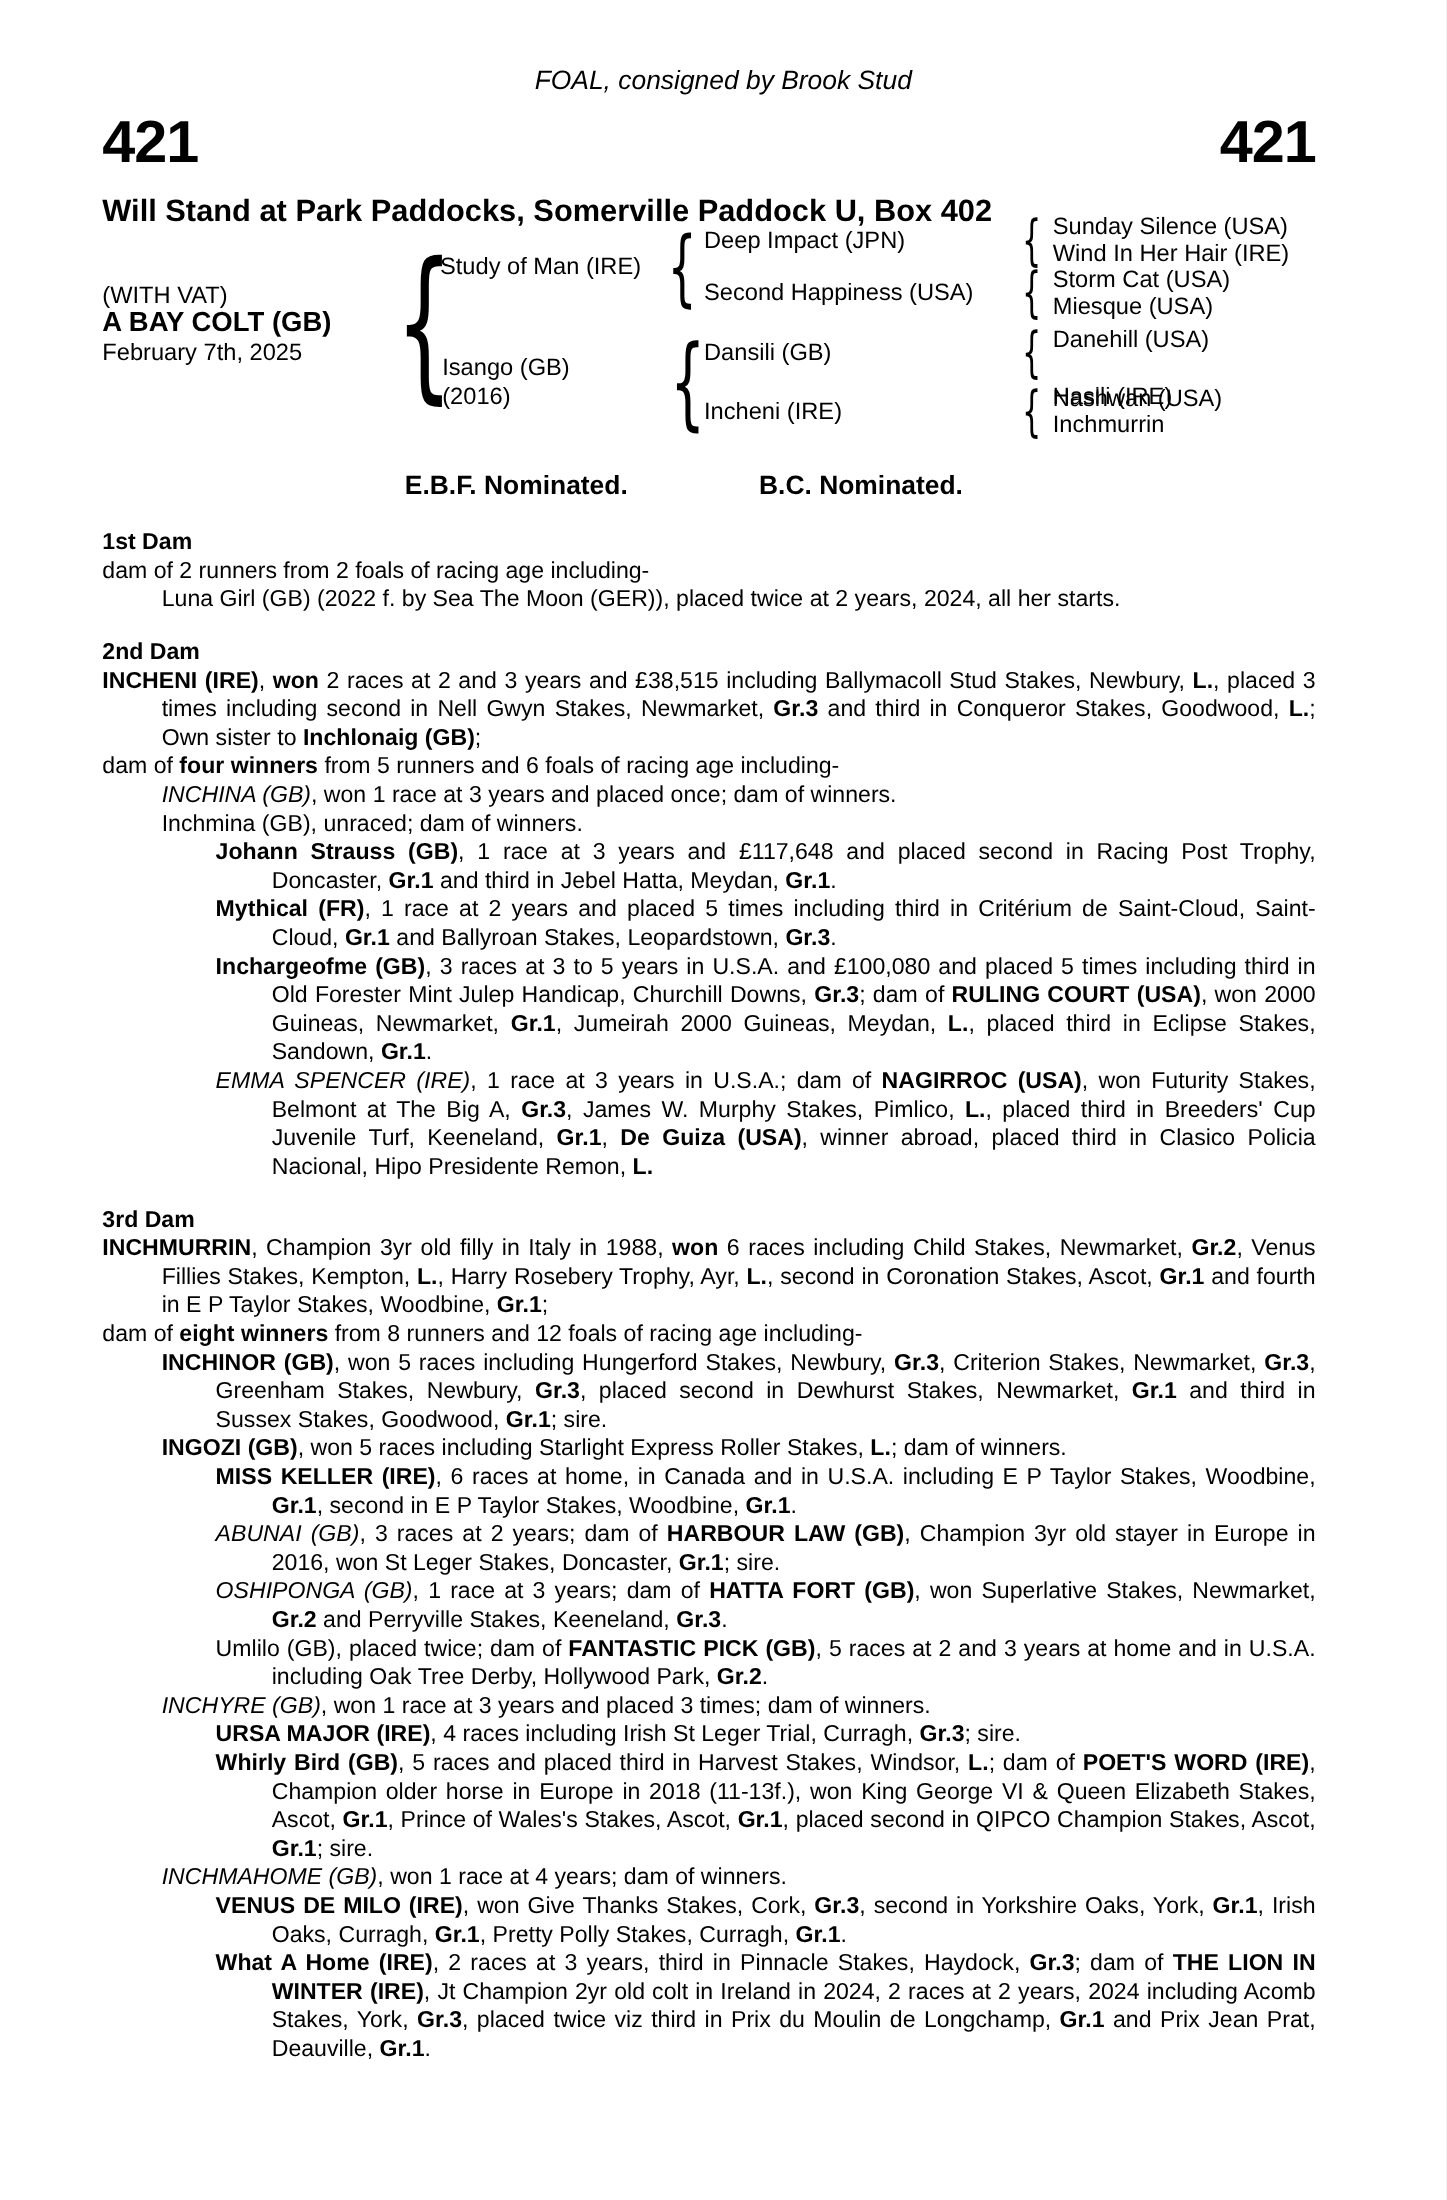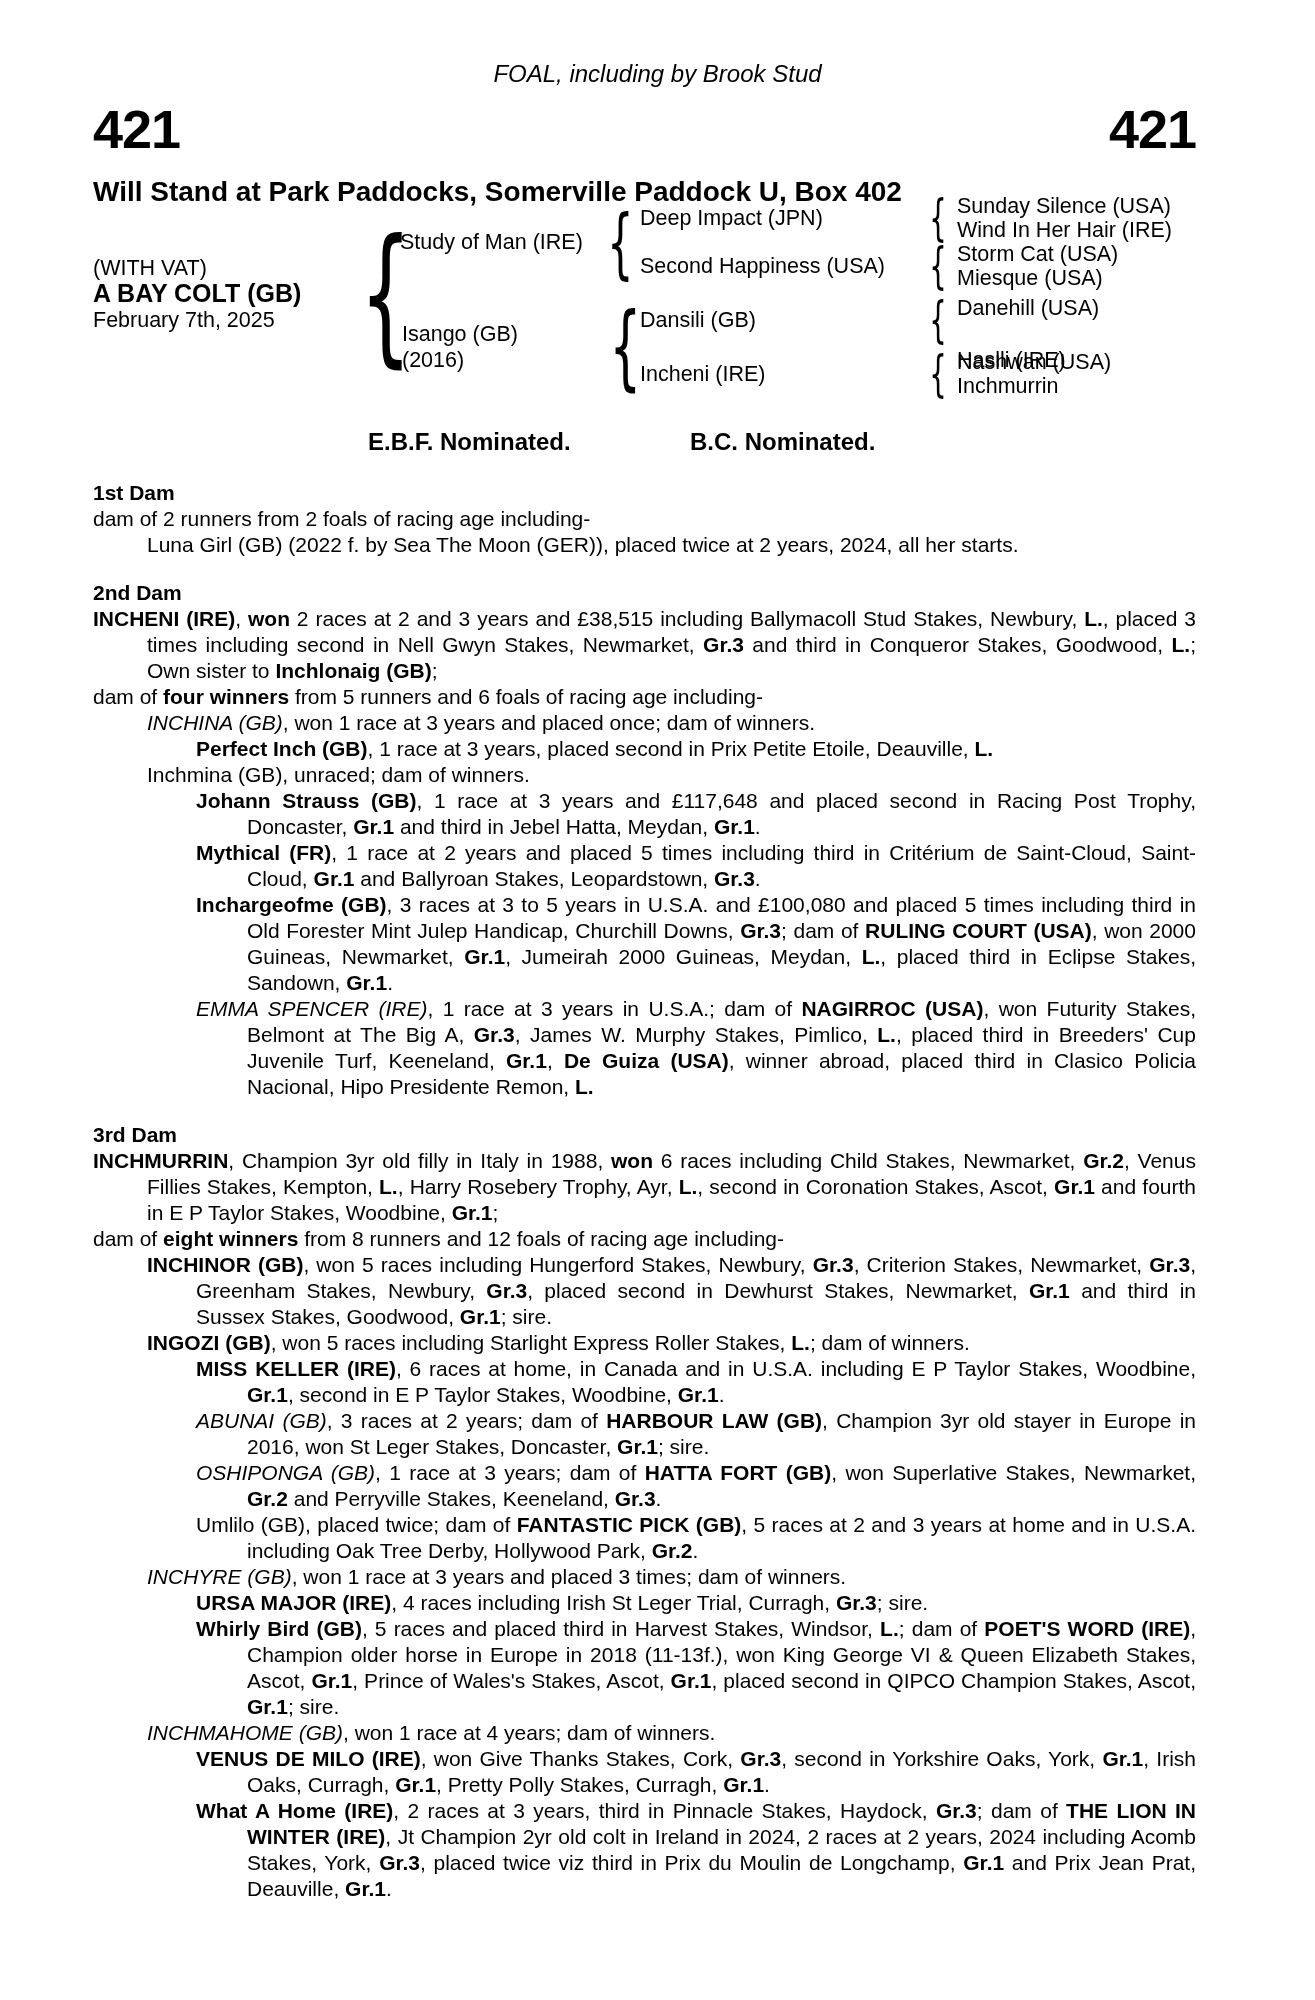--- a/index.html
+++ b/index.html
@@ -36,21 +36,21 @@
   .ind1{padding-left:103px;text-indent:-49px;}
   .ind2{padding-left:154px;text-indent:-51px;}
   .b{font-weight:bold;}
   .i{font-style:italic;}
 </style>
 </head>
 <body>
 
 <div class="page">
 
-  <div class="abs consign">FOAL, including by Brook Stud</div>
+  <div class="abs consign">FOAL, consigned by Brook Stud</div>
   <div class="abs lot lot-left">421</div>
   <div class="abs lot lot-right">421</div>
   <div class="abs standline">Will Stand at Park Paddocks, Somerville Paddock U, Box 402</div>
 
   <div>
 
     <div class="abs ped" style="left:93px;top:255px;">(WITH VAT)</div>
     <div class="abs ped bold" style="left:93px;top:280px;font-size:25px;">A BAY COLT (GB)</div>
     <div class="abs ped" style="left:93px;top:307px;">February 7th, 2025</div>
 
@@ -104,21 +104,20 @@
       <div class="section">
         <div class="dam-heading">1st Dam</div>
         <div class="para ind0"><span>dam of 2 runners from 2 foals of racing age including-</span></div>
         <div class="para ind1"><span>Luna Girl (GB) (2022 f. by Sea The Moon (GER)), placed twice at 2 years, 2024, all her starts.</span></div>
       </div>
       <div class="section">
         <div class="dam-heading">2nd Dam</div>
         <div class="para ind0"><span class="b">INCHENI (IRE)</span><span>, </span><span class="b">won</span><span> 2 races at 2 and 3 years and £38,515 including Ballymacoll Stud Stakes, Newbury, </span><span class="b">L.</span><span>, placed 3 times including second in Nell Gwyn Stakes, Newmarket, </span><span class="b">Gr.3</span><span> and third in Conqueror Stakes, Goodwood, </span><span class="b">L.</span><span>; Own sister to </span><span class="b">Inchlonaig (GB)</span><span>;</span></div>
         <div class="para ind0"><span>dam of </span><span class="b">four winners</span><span> from 5 runners and 6 foals of racing age including-</span></div>
         <div class="para ind1"><span class="i">INCHINA (GB)</span><span>, won 1 race at 3 years and placed once; dam of winners.</span></div>
-        <div class="para ind2"><span class="b">Perfect Inch (GB)</span><span>, 1 race at 3 years, placed second in Prix Petite Etoile, Deauville, </span><span class="b">L.</span></div>
         <div class="para ind1"><span>Inchmina (GB), unraced; dam of winners.</span></div>
         <div class="para ind2"><span class="b">Johann Strauss (GB)</span><span>, 1 race at 3 years and £117,648 and placed second in Racing Post Trophy, Doncaster, </span><span class="b">Gr.1</span><span> and third in Jebel Hatta, Meydan, </span><span class="b">Gr.1</span><span>.</span></div>
         <div class="para ind2"><span class="b">Mythical (FR)</span><span>, 1 race at 2 years and placed 5 times including third in Critérium de Saint-Cloud, Saint-Cloud, </span><span class="b">Gr.1</span><span> and Ballyroan Stakes, Leopardstown, </span><span class="b">Gr.3</span><span>.</span></div>
         <div class="para ind2"><span class="b">Inchargeofme (GB)</span><span>, 3 races at 3 to 5 years in U.S.A. and £100,080 and placed 5 times including third in Old Forester Mint Julep Handicap, Churchill Downs, </span><span class="b">Gr.3</span><span>; dam of </span><span class="b">RULING COURT (USA)</span><span>, won 2000 Guineas, Newmarket, </span><span class="b">Gr.1</span><span>, Jumeirah 2000 Guineas, Meydan, </span><span class="b">L.</span><span>, placed third in Eclipse Stakes, Sandown, </span><span class="b">Gr.1</span><span>.</span></div>
         <div class="para ind2"><span class="i">EMMA SPENCER (IRE)</span><span>, 1 race at 3 years in U.S.A.; dam of </span><span class="b">NAGIRROC (USA)</span><span>, won Futurity Stakes, Belmont at The Big A, </span><span class="b">Gr.3</span><span>, James W. Murphy Stakes, Pimlico, </span><span class="b">L.</span><span>, placed third in Breeders' Cup Juvenile Turf, Keeneland, </span><span class="b">Gr.1</span><span>, </span><span class="b">De Guiza (USA)</span><span>, winner abroad, placed third in Clasico Policia Nacional, Hipo Presidente Remon, </span><span class="b">L.</span></div>
       </div>
       <div class="section">
         <div class="dam-heading">3rd Dam</div>
         <div class="para ind0"><span class="b">INCHMURRIN</span><span>, Champion 3yr old filly in Italy in 1988, </span><span class="b">won</span><span> 6 races including Child Stakes, Newmarket, </span><span class="b">Gr.2</span><span>, Venus Fillies Stakes, Kempton, </span><span class="b">L.</span><span>, Harry Rosebery Trophy, Ayr, </span><span class="b">L.</span><span>, second in Coronation Stakes, Ascot, </span><span class="b">Gr.1</span><span> and fourth in E P Taylor Stakes, Woodbine, </span><span class="b">Gr.1</span><span>;</span></div>
         <div class="para ind0"><span>dam of </span><span class="b">eight winners</span><span> from 8 runners and 12 foals of racing age including-</span></div>

